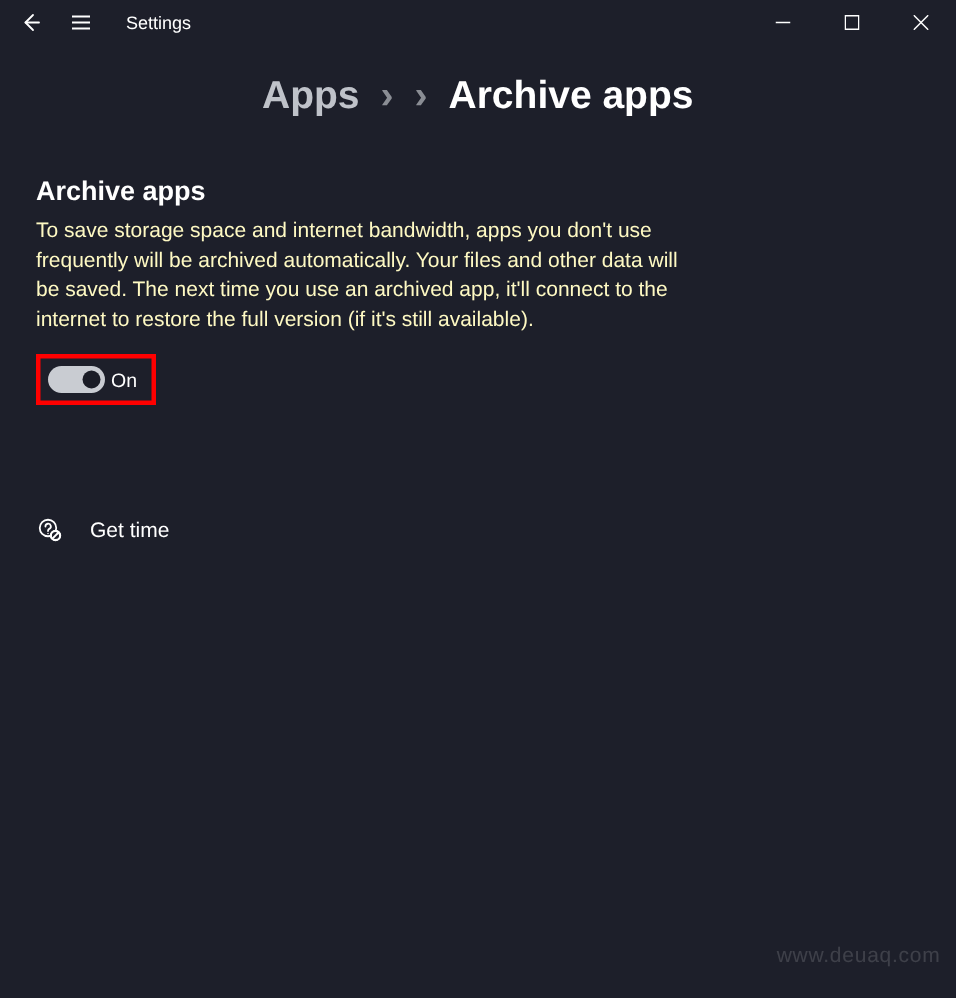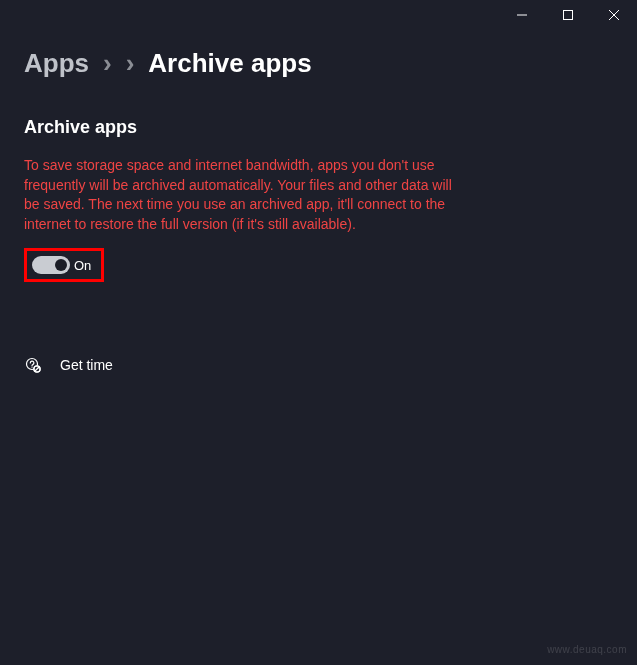--- a/index.html
+++ b/index.html
@@ -27,35 +27,36 @@
   .content {
     padding: 18px 24px 0 24px;
   }
   .breadcrumb {
     display: flex;
     align-items: center;
     gap: 14px;
     font-size: 26px;
     font-weight: 600;
     flex-wrap: wrap;
+    justify-content: center;
   }
   .breadcrumb .crumb { color: #bfc2c9; cursor: pointer; }
   .breadcrumb .crumb.active { color: #ffffff; cursor: default; }
   .breadcrumb .sep { color: #8a8d94; }
   .section-title {
     font-size: 18px;
     font-weight: 600;
     margin-top: 38px;
     color: #ffffff;
   }
   .description {
     font-size: 14px;
     line-height: 1.4;
-    margin-top: 18px;
-    color: #ef4444;
+    margin-top: 6px;
+    color: #fef9c3;
     max-width: 440px;
   }
   .toggle-row {
     margin-top: 14px;
     width: 80px;
     height: 34px;
     border: 3px solid #ff0000;
     display: inline-flex;
     align-items: center;
     padding: 0 5px;
@@ -83,31 +84,47 @@
     display: flex;
     align-items: center;
     gap: 18px;
     margin-top: 74px;
     cursor: pointer;
   }
   .help-icon { width: 18px; height: 18px; display: flex; align-items: center; justify-content: center; }
   .help-text { font-size: 14px; color: #ffffff; }
   .watermark {
     position: absolute;
-    bottom: 10px;
+    bottom: 21px;
     right: 10px;
-    font-size: 10px;
+    font-size: 14px;
     color: rgba(255,255,255,0.15);
     letter-spacing: 0.5px;
   }
 </style>
 </head>
 <body>
 
 <div class="titlebar">
+  <div class="tb-left">
+    <div class="tb-icon">
+      <svg viewBox="0 0 16 16" fill="none" stroke="#ffffff" stroke-width="1.2">
+        <path d="M10 3 L5 8 L10 13" stroke-linecap="round" stroke-linejoin="round"></path>
+        <line x1="5" y1="8" x2="14" y2="8" stroke-linecap="round"></line>
+      </svg>
+    </div>
+    <div class="tb-icon">
+      <svg viewBox="0 0 16 16" stroke="#ffffff" stroke-width="1.2">
+        <line x1="2" y1="4" x2="14" y2="4"></line>
+        <line x1="2" y1="8" x2="14" y2="8"></line>
+        <line x1="2" y1="12" x2="14" y2="12"></line>
+      </svg>
+    </div>
+    <span class="tb-title">Settings</span>
+  </div>
   <div class="tb-right">
     <div class="win-btn">
       <svg viewBox="0 0 10 10" stroke="#ffffff" stroke-width="1">
           <line x1="0" y1="5" x2="10" y2="5"></line>
         </svg>
     </div>
     <div class="win-btn">
       <svg viewBox="0 0 10 10" fill="none" stroke="#ffffff" stroke-width="1">
           <rect x="0.5" y="0.5" width="9" height="9"></rect>
         </svg>

